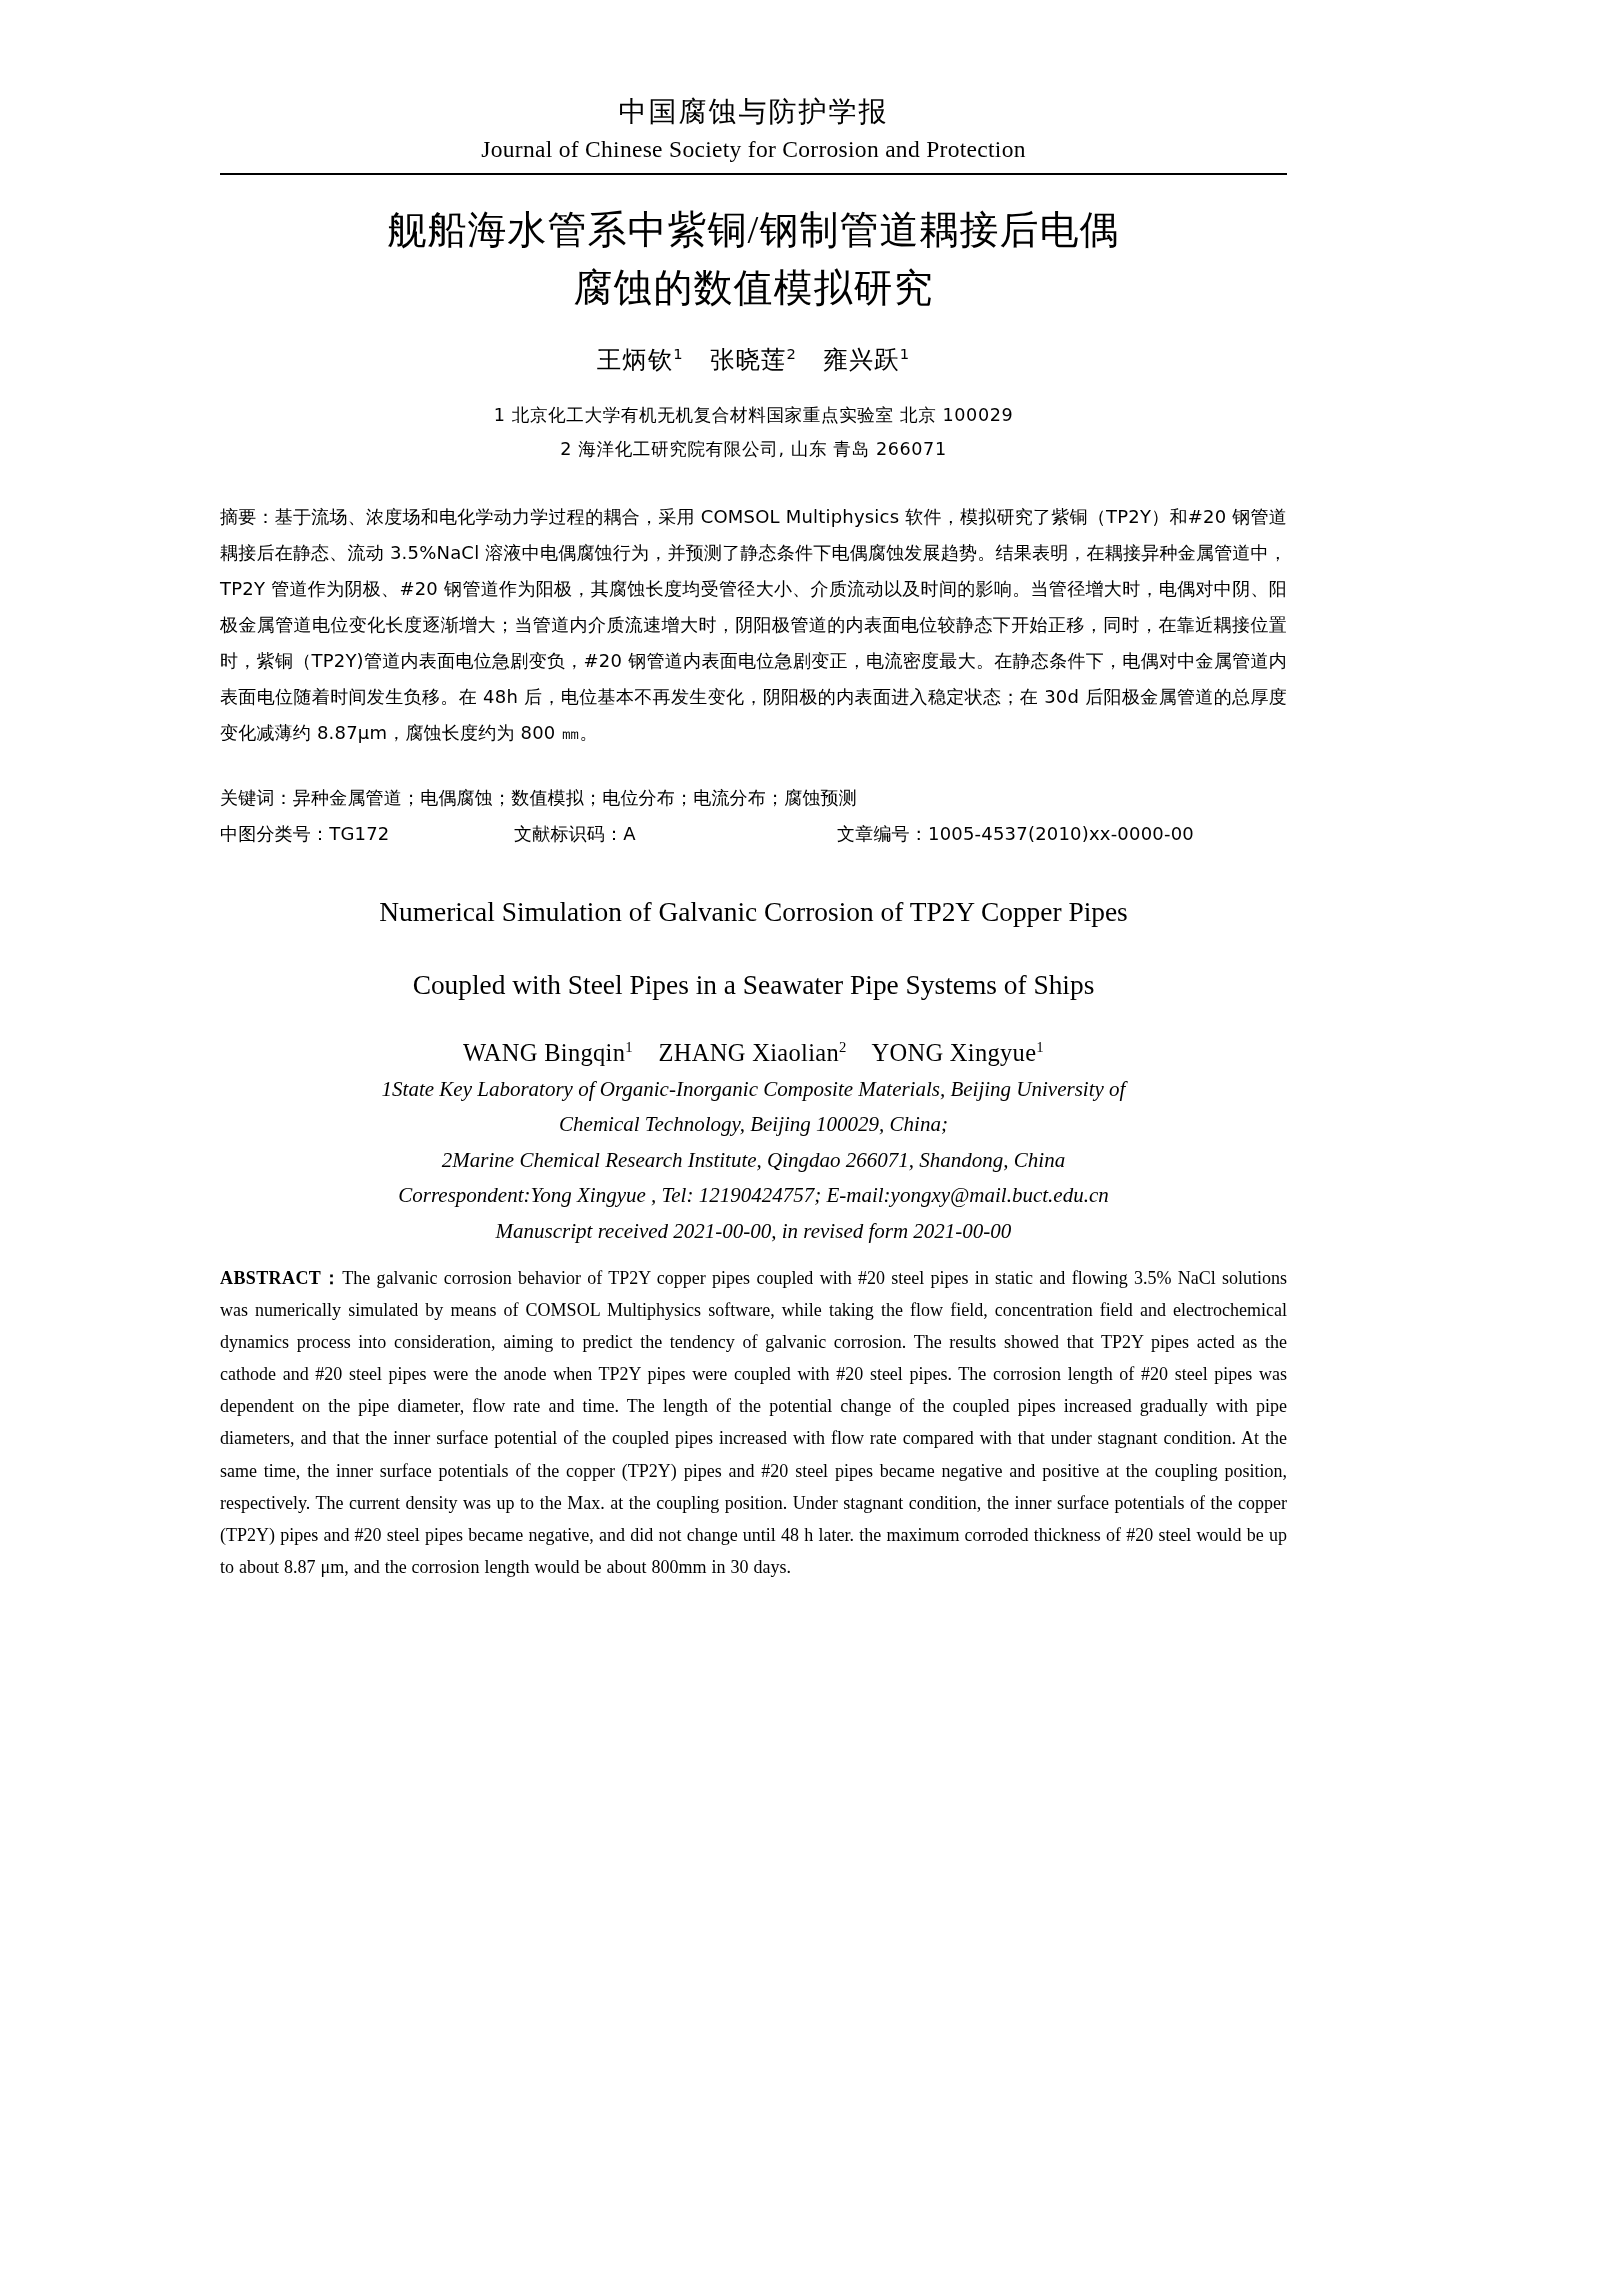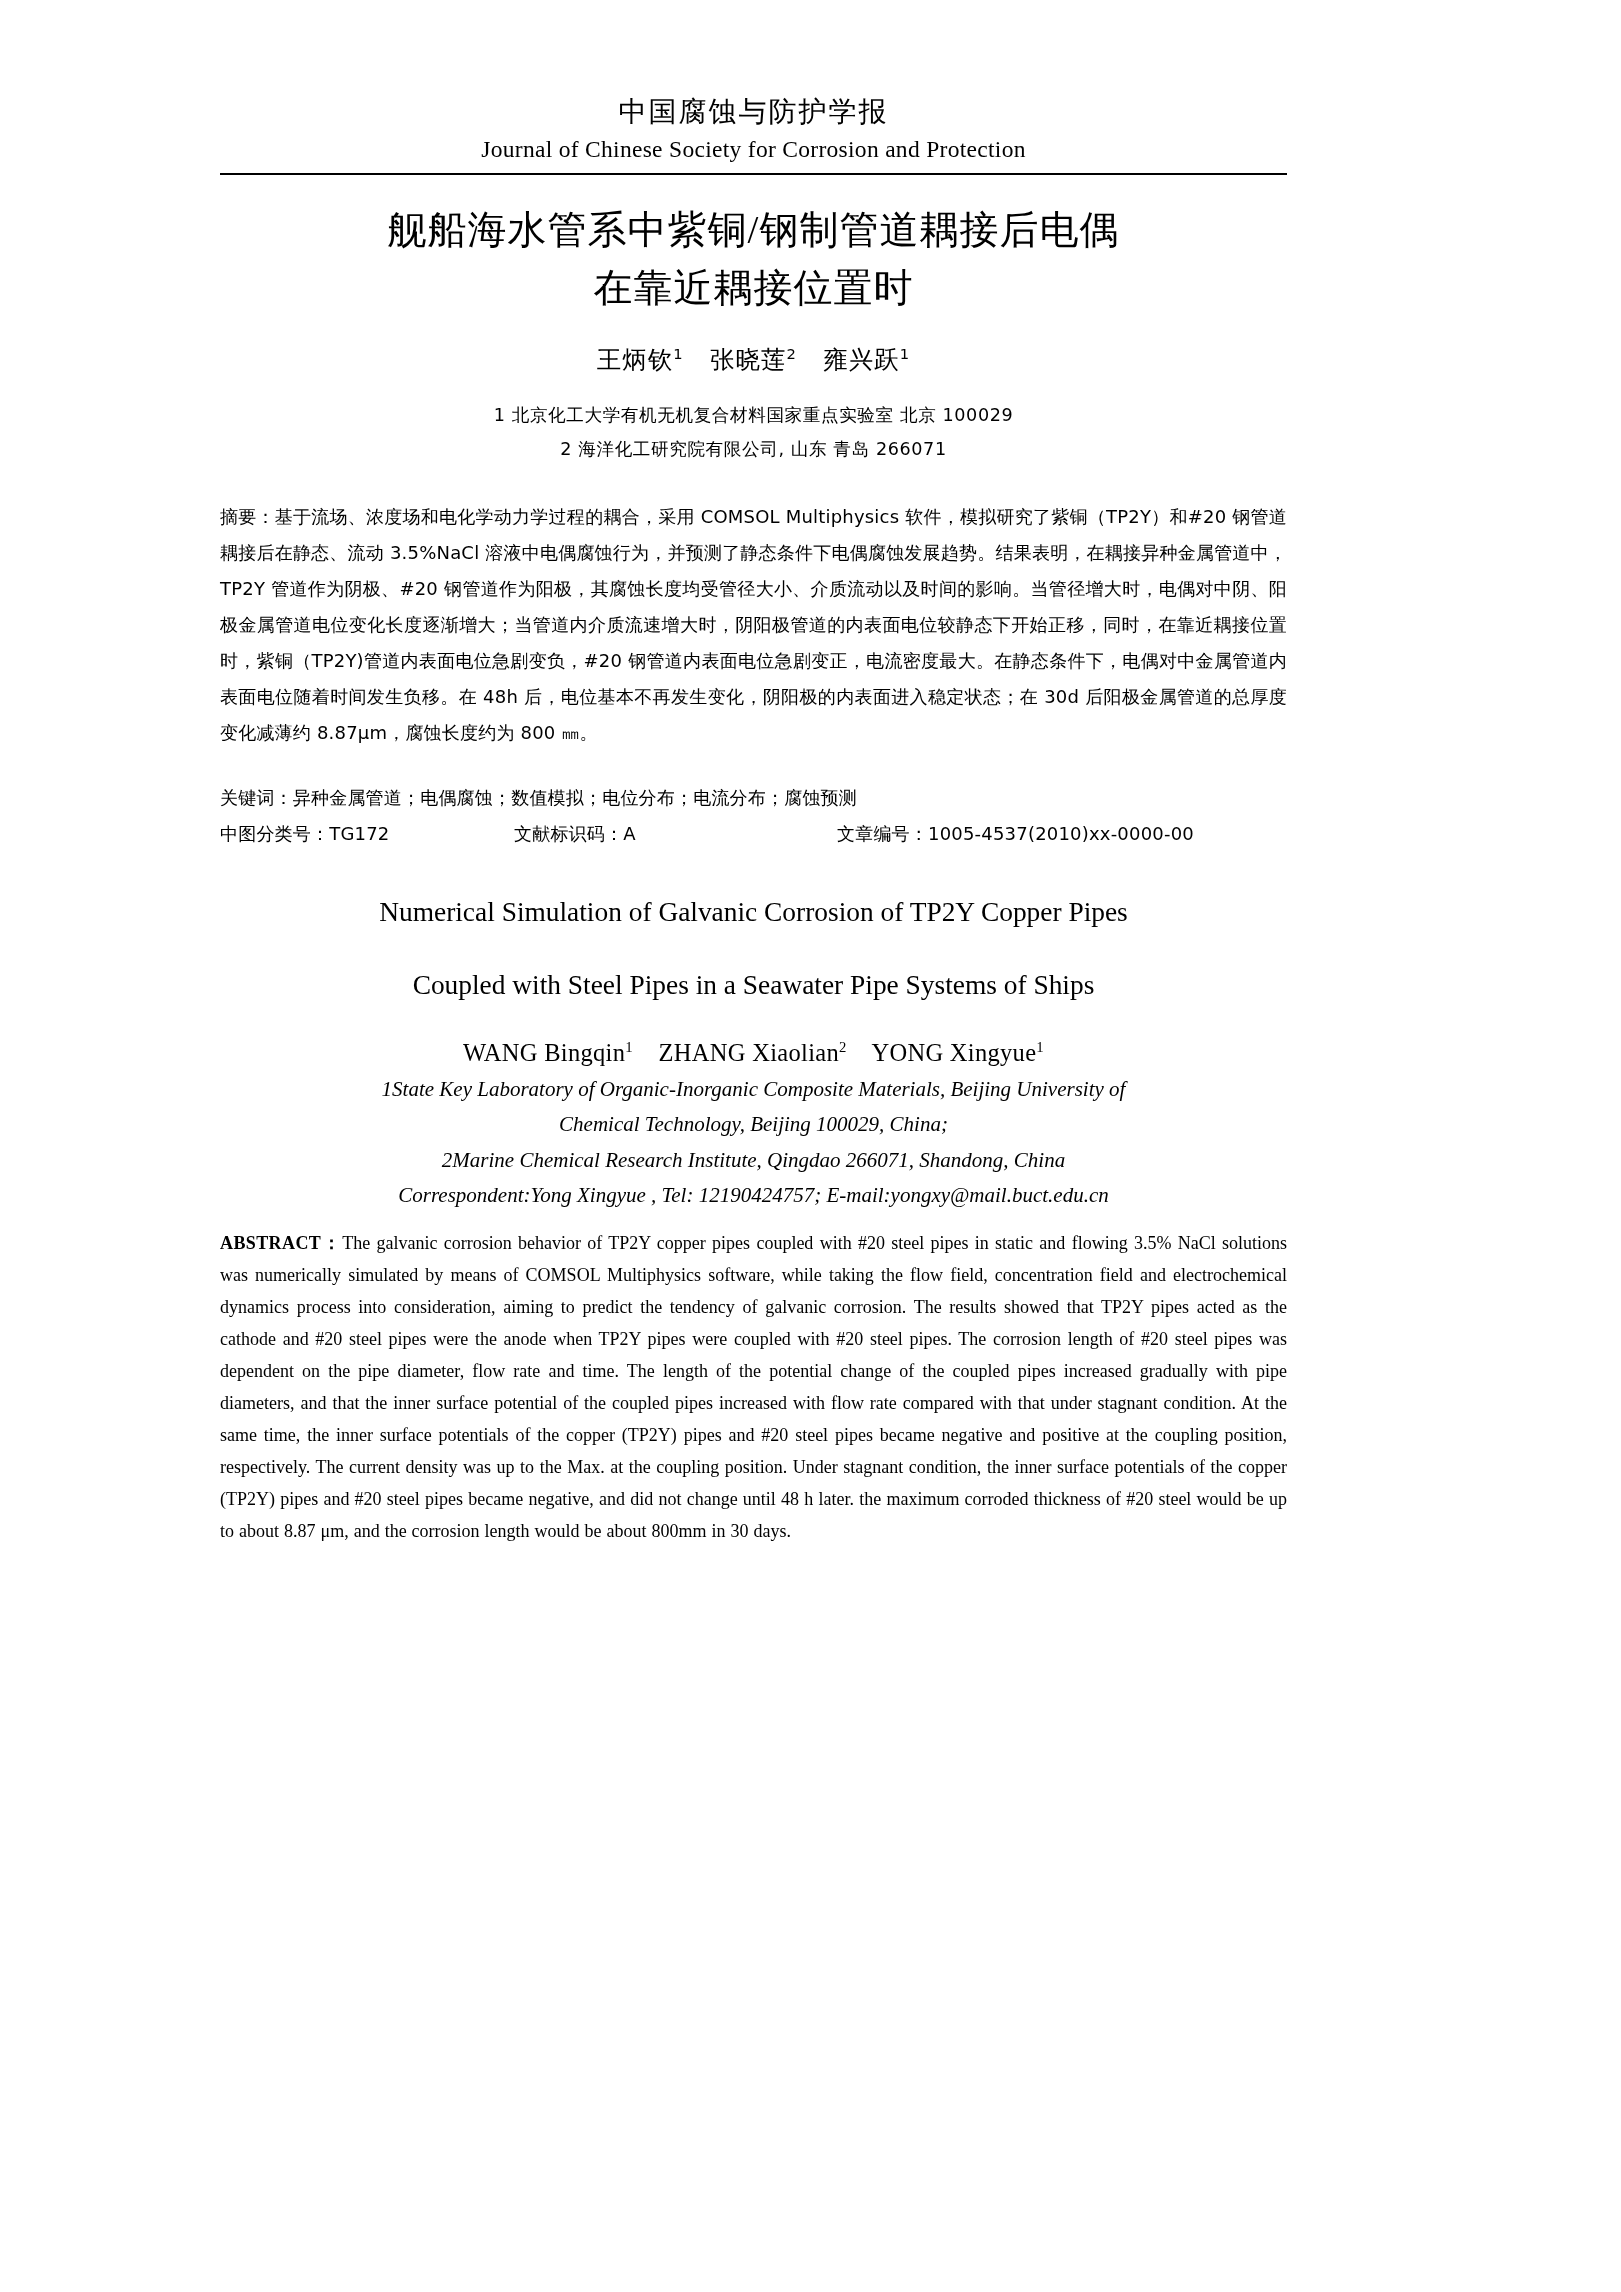--- a/index.html
+++ b/index.html
@@ -140,21 +140,21 @@
 <div class="page">
 
   <div class="journal-header">
     <div class="journal-cn">中国腐蚀与防护学报</div>
     <div class="journal-en">Journal of Chinese Society for Corrosion and Protection</div>
   </div>
   <hr class="rule">
 
   <div class="title-cn">
     <div>舰船海水管系中紫铜/钢制管道耦接后电偶</div>
-    <div>在靠近耦接位置时</div>
+    <div>腐蚀的数值模拟研究</div>
   </div>
 
   <div class="authors-cn">
     <span>王炳钦</span><sup>1</sup>&nbsp;&nbsp;
     <span>张晓莲</span><sup>2</sup>&nbsp;&nbsp;
     <span>雍兴跃</span><sup>1</sup>
   </div>
 
   <div class="affil-cn">
     <div>1 北京化工大学有机无机复合材料国家重点实验室 北京 100029</div>
@@ -180,20 +180,21 @@
     <span>WANG Bingqin</span><sup>1</sup>&nbsp;&nbsp;&nbsp;
     <span>ZHANG Xiaolian</span><sup>2</sup>&nbsp;&nbsp;&nbsp;
     <span>YONG Xingyue</span><sup>1</sup>
   </div>
 
   <div class="affil-en">
     <div>1State Key Laboratory of Organic-Inorganic Composite Materials, Beijing University of</div>
     <div>Chemical Technology, Beijing 100029, China;</div>
     <div>2Marine Chemical Research Institute, Qingdao 266071, Shandong, China</div>
     <div>Correspondent:Yong Xingyue , Tel: 12190424757; E-mail:yongxy@mail.buct.edu.cn</div>
+    <div>Manuscript received 2021-00-00, in revised form 2021-00-00</div>
   </div>
 
   <div class="abstract-en">
     <b>ABSTRACT：</b><span>The galvanic corrosion behavior of TP2Y copper pipes coupled with #20 steel pipes in static and flowing 3.5% NaCl solutions was numerically simulated by means of COMSOL Multiphysics software, while taking the flow field, concentration field and electrochemical dynamics process into consideration, aiming to predict the tendency  of galvanic corrosion. The results showed that TP2Y pipes acted as the cathode and #20 steel pipes were the anode when TP2Y pipes were coupled with #20 steel pipes. The corrosion length of #20 steel pipes was dependent on the pipe diameter, flow rate and time. The length of the potential change of the coupled pipes increased gradually with pipe diameters, and that the inner surface potential of the coupled pipes increased with flow rate compared with that under stagnant condition. At the same time, the inner surface potentials of the copper (TP2Y) pipes and #20 steel pipes became negative and positive at the coupling position, respectively. The current density was up to the Max. at the coupling position. Under stagnant condition, the inner surface potentials of the copper (TP2Y) pipes and #20 steel pipes became negative, and did not change until 48 h later. the maximum corroded thickness of #20 steel would be up to about 8.87 μm, and the corrosion length would be about 800mm in 30 days.</span>
   </div>
 
 </div>
 
 
 </body></html>

